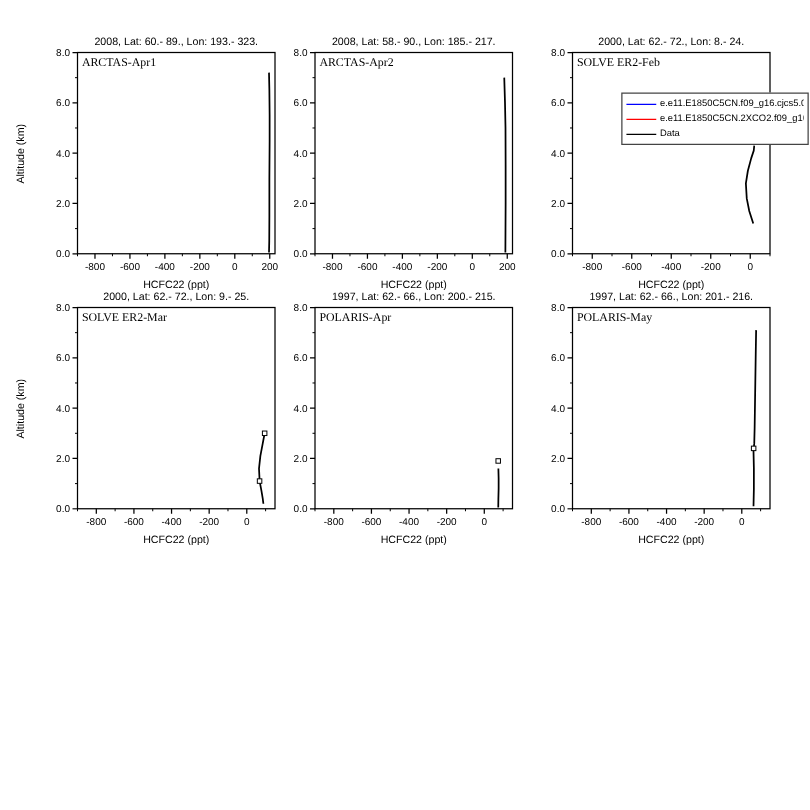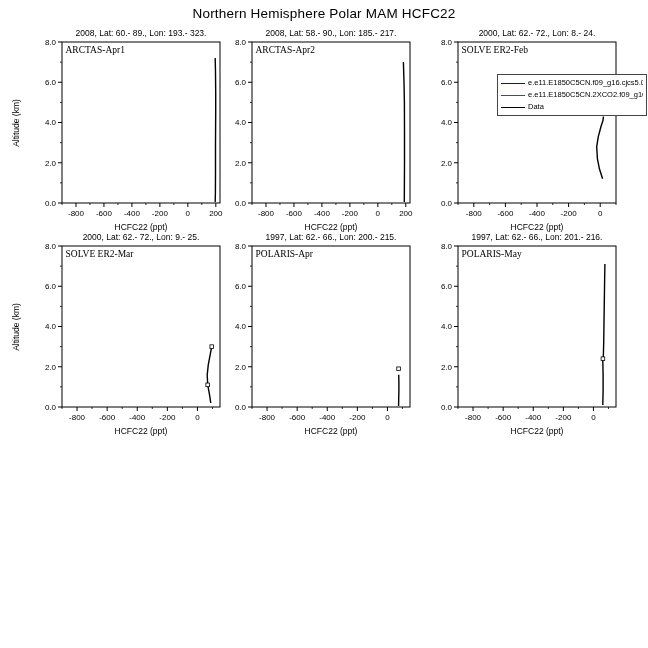--- a/index.html
+++ b/index.html
@@ -17,21 +17,20 @@
   .legend-row{display:flex;align-items:center;white-space:nowrap;overflow:hidden;}
   .legend-line{display:inline-block;width:24px;height:0;border-top:1.4px solid #000;
                margin-right:3px;flex:0 0 auto;}
   .legend-label{font-size:7.5px;line-height:10px;}
 </style>
 </head>
 <body>
 
 <div id="figure">
 
-  <div class="fig-title">Northern Hemisphere Polar MAM HCFC22</div>
 
   <div id="panels">
       <svg width="212" height="206" class="panel-svg" style="left: 28px; top: 26px;">
         <text x="113" y="10" font-size="8.5" text-anchor="middle" fill="#000" font-family="&quot;Liberation Sans&quot;,sans-serif">2008, Lat: 60.- 89., Lon: 193.- 323.</text>
         <rect x="34" y="16" width="158" height="161" fill="none" stroke="#000" stroke-width="1"></rect>
         <line x1="47.98230088495575" y1="177" x2="47.98230088495575" y2="181" stroke="#000" stroke-width="1"></line>
         <text x="47.98230088495575" y="190" font-size="8" text-anchor="middle" fill="#000" font-family="&quot;Liberation Sans&quot;,sans-serif">-800</text>
         <line x1="75.94690265486726" y1="177" x2="75.94690265486726" y2="181" stroke="#000" stroke-width="1"></line>
         <text x="75.94690265486726" y="190" font-size="8" text-anchor="middle" fill="#000" font-family="&quot;Liberation Sans&quot;,sans-serif">-600</text>
         <line x1="103.91150442477877" y1="177" x2="103.91150442477877" y2="181" stroke="#000" stroke-width="1"></line>

